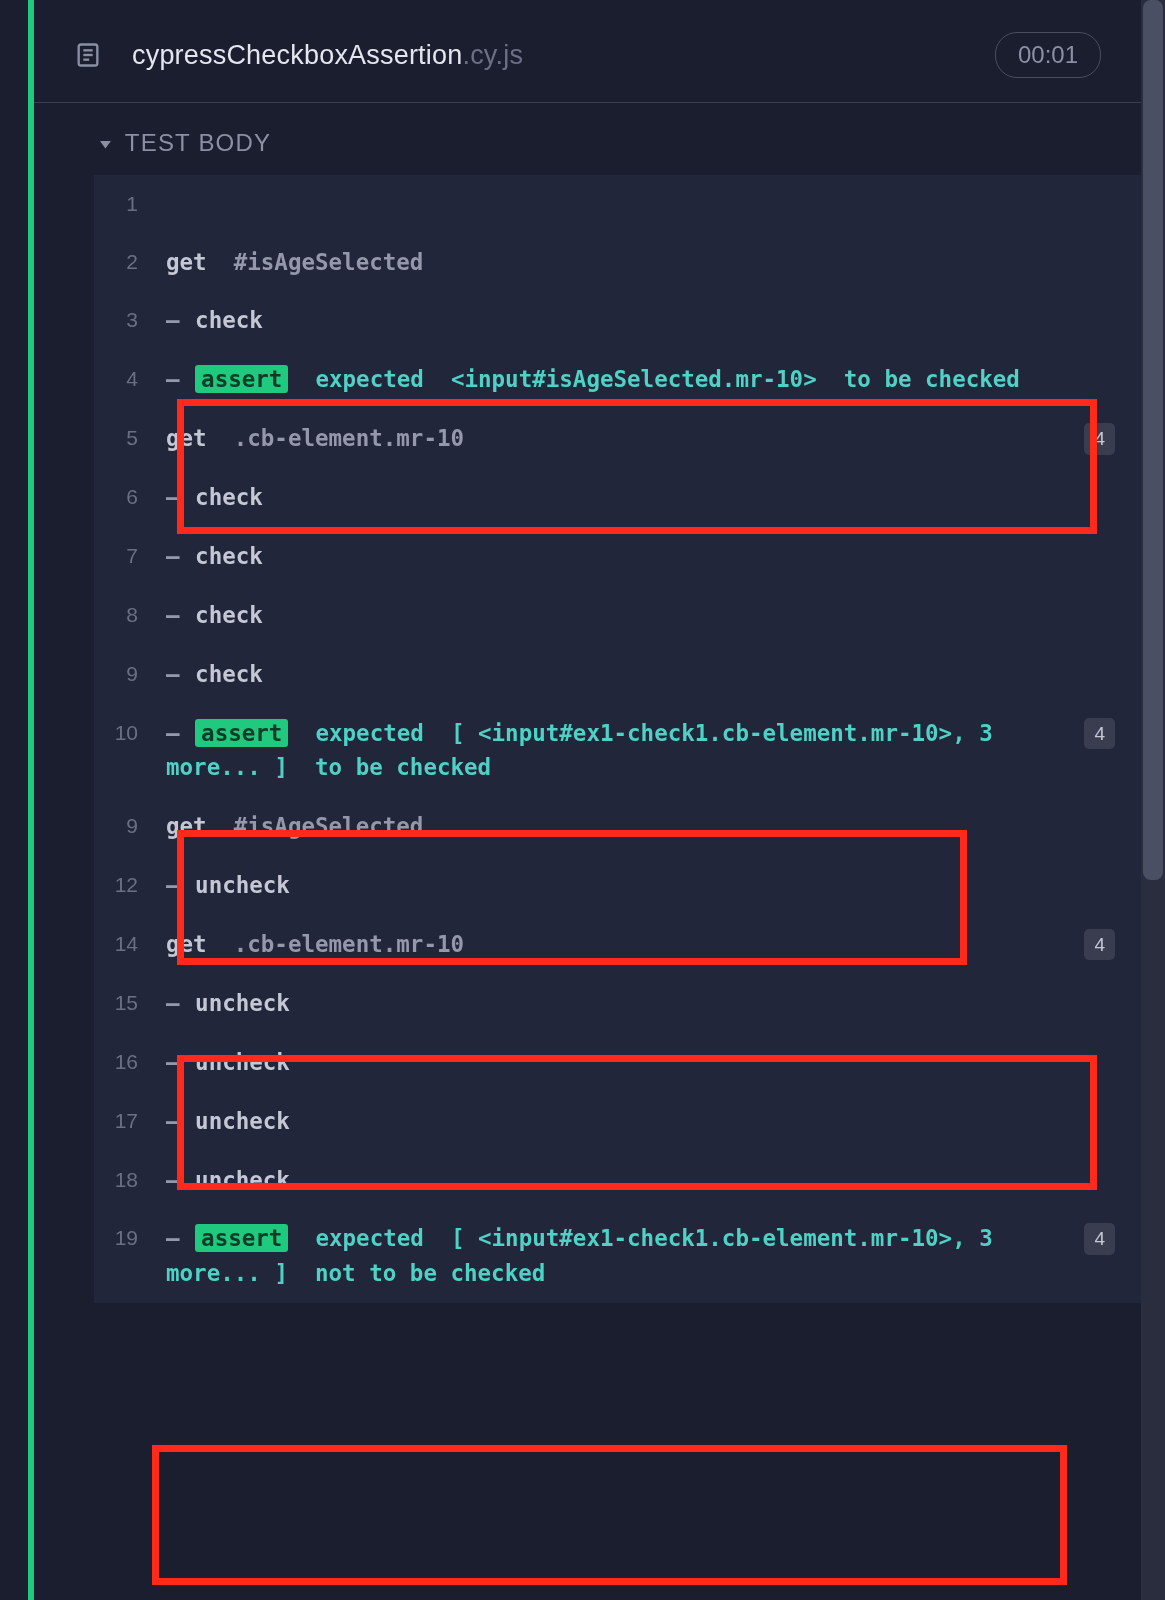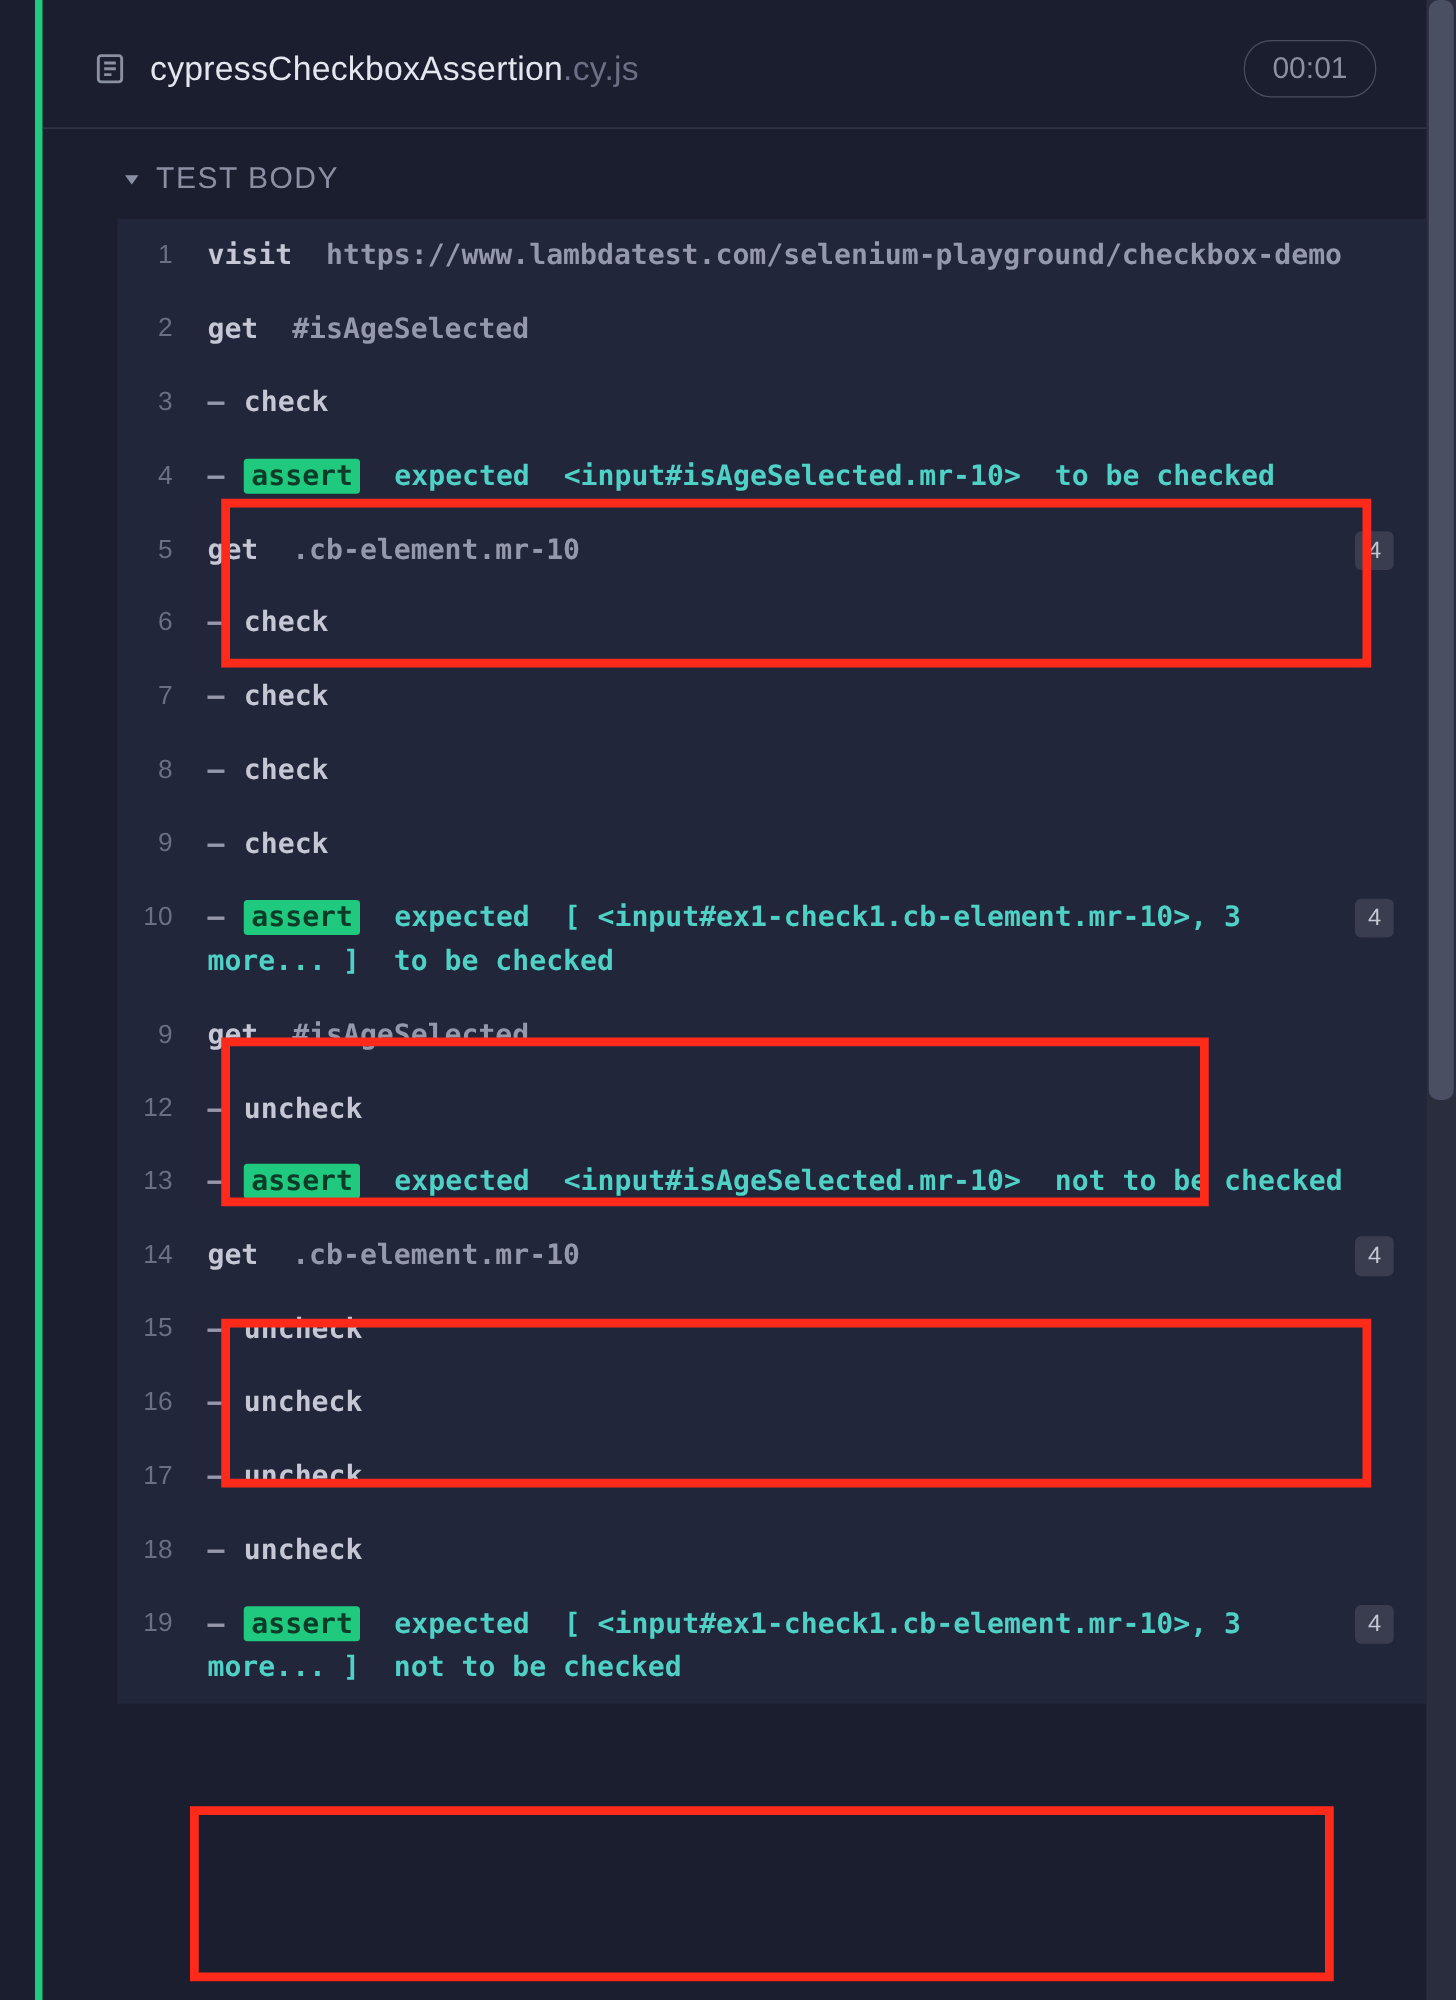--- a/index.html
+++ b/index.html
@@ -44,20 +44,21 @@
     right: 24px;
     height: 100%;
     padding: 20px 0 0 0;
   }
   .header {
     display: flex;
     align-items: center;
     padding: 12px 40px 24px 40px;
     border-bottom: 1px solid #3a3d50;
     margin-bottom: 20px;
+    gap: 12px;
   }
   .file-icon {
     width: 28px;
     height: 28px;
     margin-right: 18px;
     color: #8a8fa3;
     flex: none;
   }
   .file-icon svg { width: 100%; height: 100%; }
   .filename {
@@ -178,21 +179,20 @@
   </div>
 
   <div class="section-header">
     <span class="chevron">▼</span>
     <span class="section-title">TEST BODY</span>
   </div>
 
   <div class="commands" id="commands">
       <div class="cmd-row">
         <div class="line-num">1</div>
-        <div class="cmd-content"><span class="kw">visit</span>&nbsp;&nbsp;<span class="arg">https://www.lambdatest.com/selenium-playground/checkbox-demo</span></div>
       </div>
       <div class="cmd-row">
         <div class="line-num">2</div>
         <div class="cmd-content"><span class="kw">get</span>&nbsp;&nbsp;<span class="arg">#isAgeSelected</span></div>
       </div>
       <div class="cmd-row">
         <div class="line-num">3</div>
         <div class="cmd-content"><span class="dash-child">–</span> <span class="kw">check</span></div>
       </div>
       <div class="cmd-row">
@@ -225,24 +225,20 @@
         <div class="cmd-content"><span class="dash-child">–</span> <span class="assert-badge">assert</span>&nbsp;&nbsp;<span class="teal">expected</span>&nbsp;&nbsp;<span class="teal">[ </span><span class="strong-teal">&lt;input#ex1-check1.cb-element.mr-10&gt;</span><span class="teal">, 3 more... </span><span class="teal">]</span>&nbsp;&nbsp;<span class="teal">to be</span>&nbsp;<span class="strong-teal">checked</span></div>
         <div class="count-badge">4</div>
       </div>
       <div class="cmd-row">
         <div class="line-num">9</div>
         <div class="cmd-content"><span class="kw">get</span>&nbsp;&nbsp;<span class="arg">#isAgeSelected</span></div>
       </div>
       <div class="cmd-row">
         <div class="line-num">12</div>
         <div class="cmd-content"><span class="dash-child">–</span> <span class="kw">uncheck</span></div>
-      </div>
-      <div class="cmd-row">
-        <div class="line-num">13</div>
-        <div class="cmd-content"><span class="dash-child">–</span> <span class="assert-badge">assert</span>&nbsp;&nbsp;<span class="teal">expected</span>&nbsp;&nbsp;<span class="strong-teal">&lt;input#isAgeSelected.mr-10&gt;</span>&nbsp;&nbsp;<span class="teal">not to be</span>&nbsp;<span class="strong-teal">checked</span></div>
       </div>
       <div class="cmd-row">
         <div class="line-num">14</div>
         <div class="cmd-content"><span class="kw">get</span>&nbsp;&nbsp;<span class="arg">.cb-element.mr-10</span></div>
         <div class="count-badge">4</div>
       </div>
       <div class="cmd-row">
         <div class="line-num">15</div>
         <div class="cmd-content"><span class="dash-child">–</span> <span class="kw">uncheck</span></div>
       </div>

